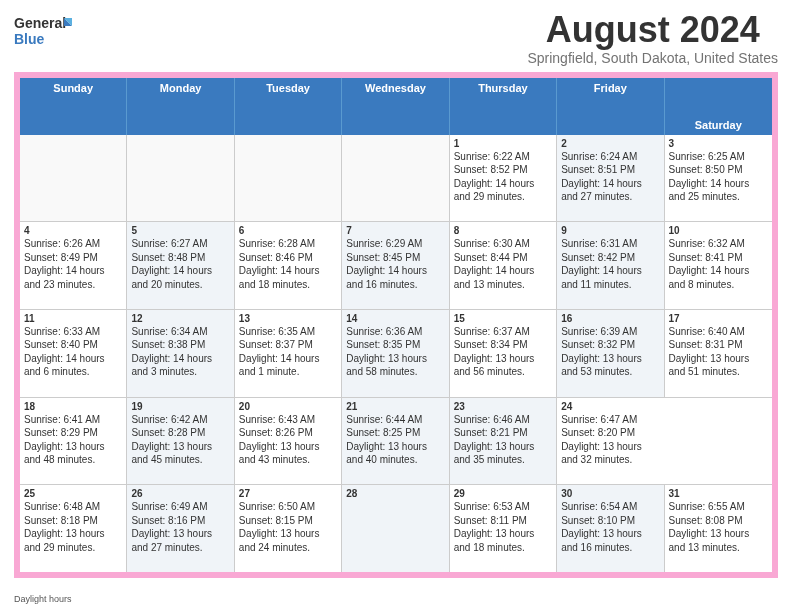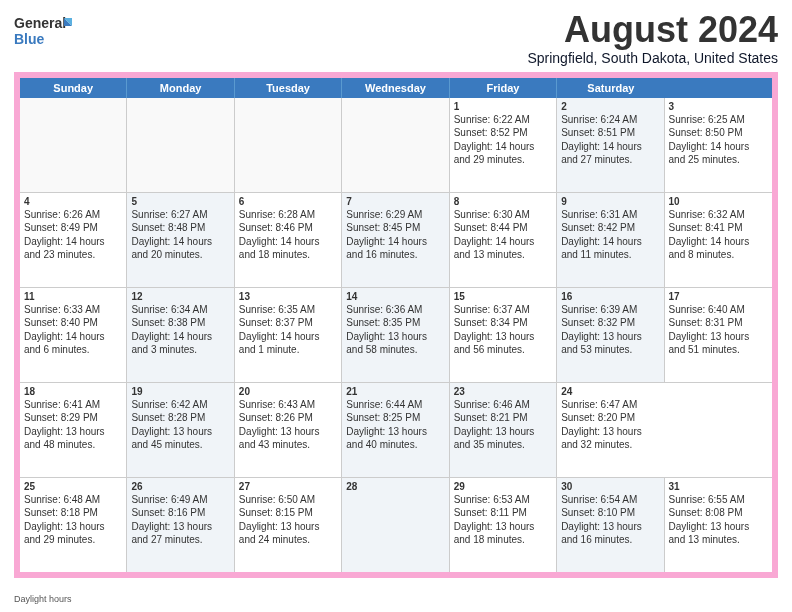--- a/index.html
+++ b/index.html
@@ -17,31 +17,31 @@
       display: flex;
       flex-direction: column;
     }
     .header {
       display: flex;
       justify-content: space-between;
       align-items: flex-start;
       margin-bottom: 6px;
     }
     .title-section {
-      text-align: right;
+      text-align: center;
     }
     .main-title {
       font-size: 36px;
       font-weight: bold;
       color: #333;
       line-height: 1.1;
     }
     .subtitle {
       font-size: 14px;
-      color: #0f172a;
+      color: #737373;
     }
     .calendar {
       flex: 1;
       display: flex;
       flex-direction: column;
       border: 6px solid #f9a8d4;
       justify-content: space-between;
     }
     .cal-header {
       display: grid;
@@ -49,21 +49,21 @@
       background: #3a7abf;
     }
     .cal-header-cell {
       color: #fff;
       font-size: 11px;
       font-weight: bold;
       text-align: center;
       padding: 4px 2px;
       border-right: 1px solid #5a9ad0;
     }
-    .cal-header-cell:last-child { border-right: none; }
+    .cal-header-cell:last-child { border-right: none; margin-top: 37px; }
     .cal-body {
       flex: 1;
       display: flex;
       flex-direction: column;
     }
     .cal-row {
       display: grid;
       grid-template-columns: repeat(7, 1fr);
       flex: 1;
       border-bottom: 1px solid #ccc;
@@ -125,20 +125,21 @@
       <div class="subtitle">Springfield, South Dakota, United States</div>
     </div>
   </div>
 
   <div class="calendar">
     <div class="cal-header">
     <div class="cal-header-cell">Sunday</div>
         <div class="cal-header-cell">Monday</div>
         <div class="cal-header-cell">Tuesday</div>
         <div class="cal-header-cell">Wednesday</div>
+        <div class="cal-header-cell">Thursday</div>
         <div class="cal-header-cell">Friday</div>
         <div class="cal-header-cell">Saturday</div>
       </div>
     <div class="cal-body">
     <div class="cal-row">
           <div class="cal-cell empty"></div>
           <div class="cal-cell empty"></div>
           <div class="cal-cell empty"></div>
           <div class="cal-cell empty"></div>
           <div class="cal-cell">

